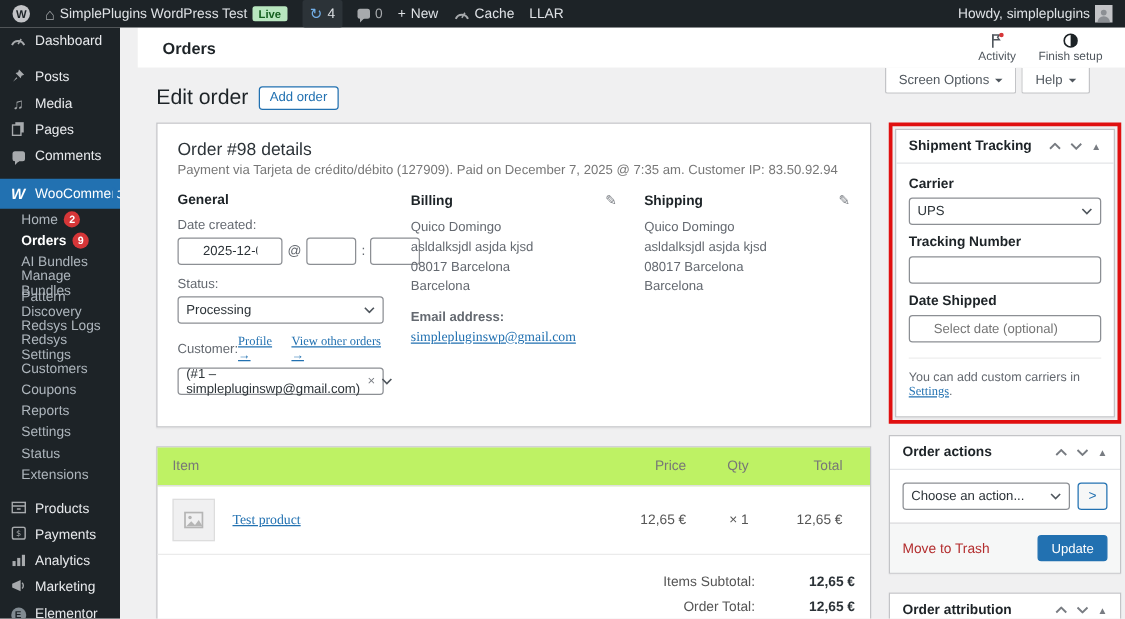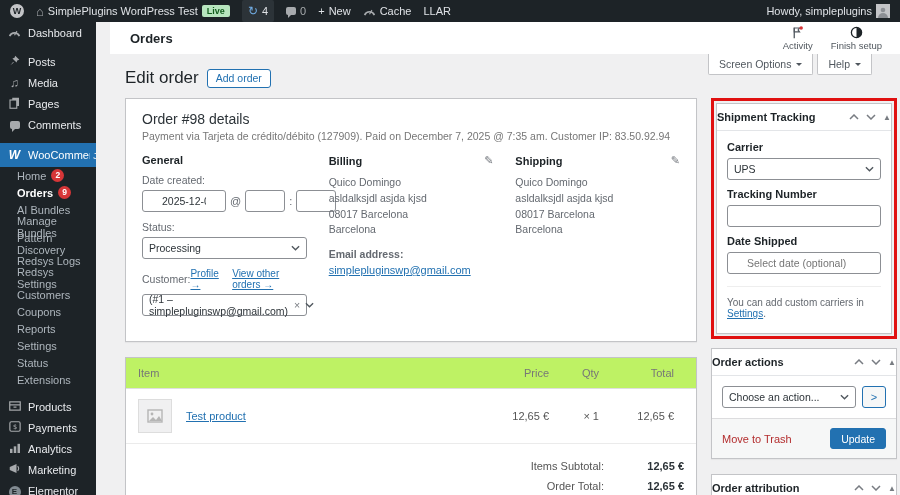--- a/index.html
+++ b/index.html
@@ -63,21 +63,21 @@
   .dcol { flex:1; min-width:0; }
   .dcol h3 { font-size:11px; color:#1d2327; margin-bottom:8px; display:flex; justify-content:space-between; align-items:center; }
   .pencil { color:#787c82; font-size:11px; cursor:pointer; font-weight:400; }
   .field-label { color:#646970; margin-bottom:4px; display:block; font-size:10.5px; }
   .txt { border:1px solid #8c8f94; border-radius:3px; height:22px; padding:0 19px; font-size:10.5px; color:#2c3338; font-family:"Liberation Sans",sans-serif; background:#fff; }
   .date-row { display:flex; align-items:center; gap:4px; margin-bottom:9px; color:#646970; }
   .w-date { width:84px; } .w-2 { width:28px; text-align:center; }
   .faux-select { border:1px solid #8c8f94; border-radius:3px; height:22px; padding:0 6px; display:flex; align-items:center; justify-content:space-between; gap:6px; background:#fff; color:#2c3338; cursor:pointer; margin-bottom:9px; font-size:10.5px; }
   .chev { flex:0 0 auto; }
   .cust-row { display:flex; justify-content:space-between; align-items:center; margin-bottom:4px; }
-  .link { color:#2271b1; text-decoration:underline; cursor:pointer; }
+  .link { color:#2271b1; text-decoration:underline; cursor:pointer;font-family:Liberation Serif, serif; }
   .cust-links { display:flex; gap:8px; font-size:10px; }
   .addr { color:#646970; line-height:1.5; font-size:10.5px; }
   .email-label { color:#646970; font-weight:bold; margin:10px 0 4px; font-size:10.5px; }
   .sel-clear { color:#787c82; margin-right:2px; }
 
   
   .items-head { background:#bef264; border-bottom:1px solid #dfdfdf; display:flex; align-items:center; padding:9px 12px; color:#777; }
   .ih-item { flex:1; }
   .cell-price { width:75px; text-align:right; }
   .cell-qty { width:50px; text-align:right; }
@@ -87,21 +87,21 @@
   .thumb { width:34px; height:34px; background:#f0f0f1; border:1px solid #ddd; display:flex; align-items:center; justify-content:center; }
   .item-values { color:#555; }
   .totals-wrap { padding:12px 12px 16px; }
   .totals { width:300px; margin-left:auto; }
   .t-row { display:flex; justify-content:flex-end; align-items:center; padding:4px 0; }
   .t-label { color:#555; text-align:right; margin-right:10px; flex:1; }
   .t-val { width:70px; text-align:right; font-weight:bold; color:#2c3338; }
 
   
   .red-annotation { border:3px solid #e01010; padding:2px; margin-bottom:9px; }
-  .postbox-head { display:flex; align-items:center; justify-content:space-between; padding:7px 0; border-bottom:1px solid #e3e5e8; }
+  .postbox-head { display:flex; align-items:center; justify-content:space-between; padding:7px 10px; border-bottom:1px solid #e3e5e8; }
   .postbox-head .pb-title { font-weight:bold; font-size:11px; color:#1d2327; }
   .pb-controls { display:flex; align-items:center; gap:7px; color:#787c82; }
   .pb-controls svg { cursor:pointer; }
   .toggle-tri { font-size:8px; color:#787c82; cursor:pointer; }
   .postbox-body { padding:10px; }
   .f-label { font-weight:bold; color:#1d2327; margin:8px 0 5px; display:block; }
   .f-label:first-child { margin-top:0; }
   .full { width:100%; }
   .st-footer-sep { border-top:1px solid #eee; margin:12px 0 0; }
   .st-footer { color:#646970; padding:10px 0 4px; font-size:10px; }

